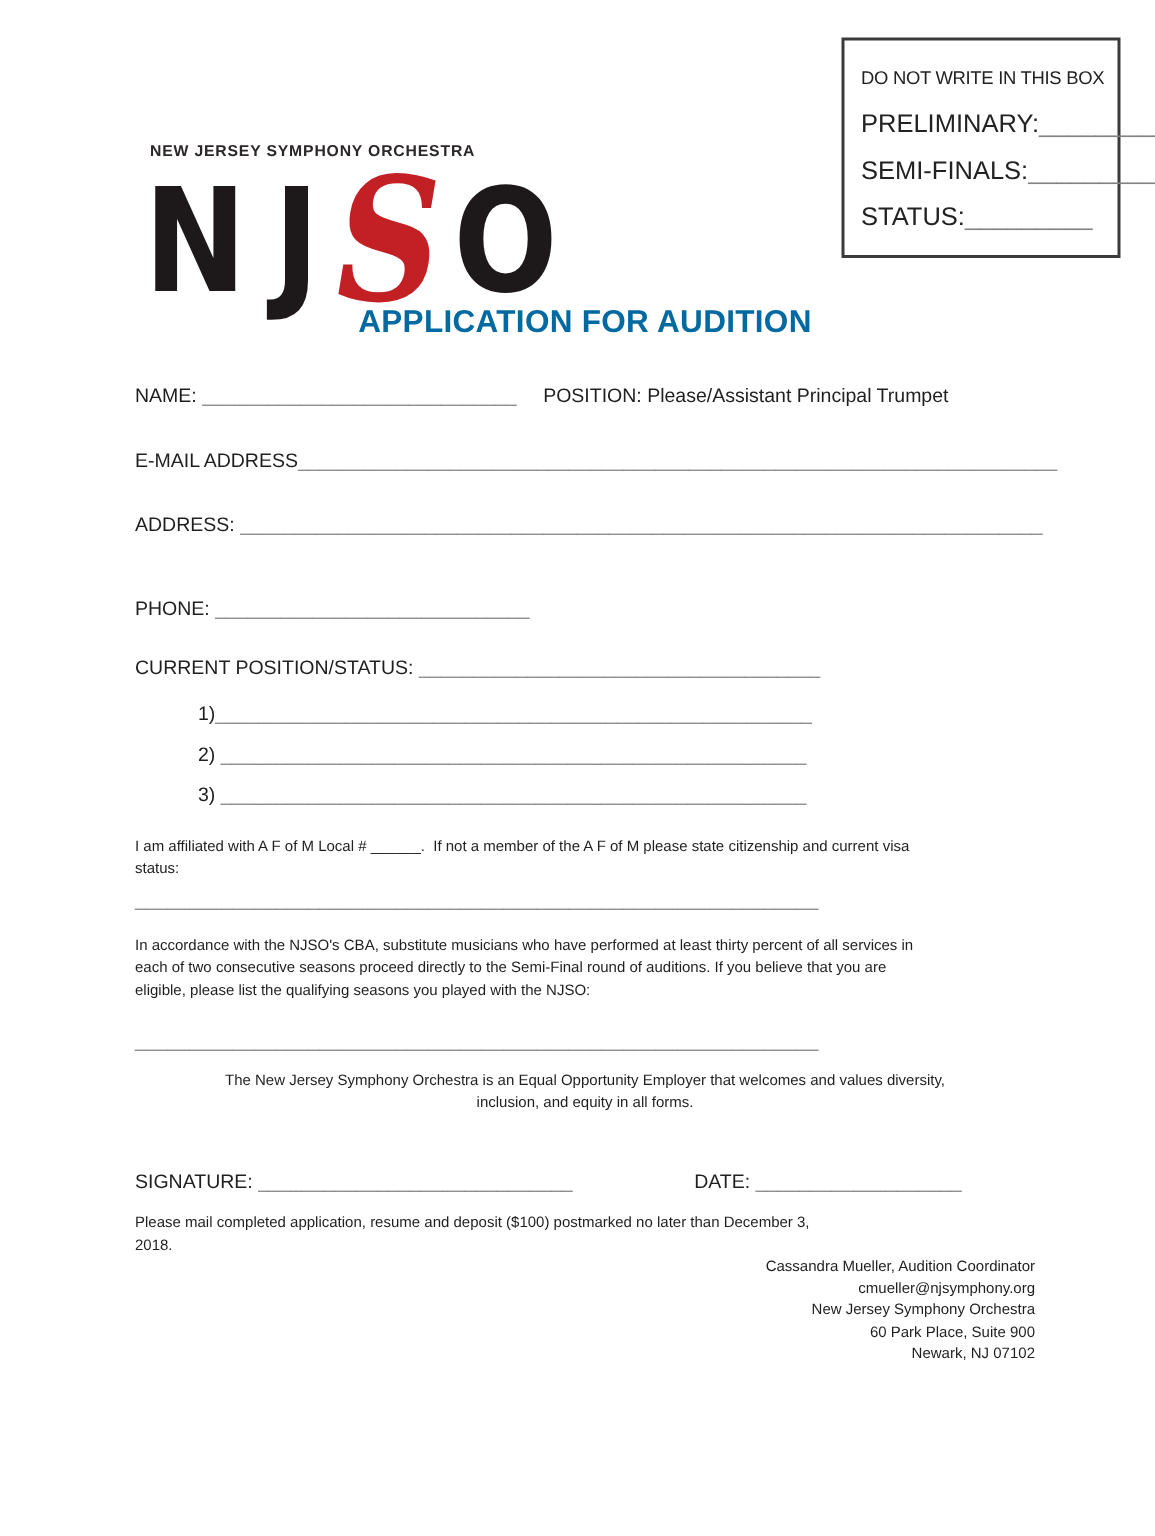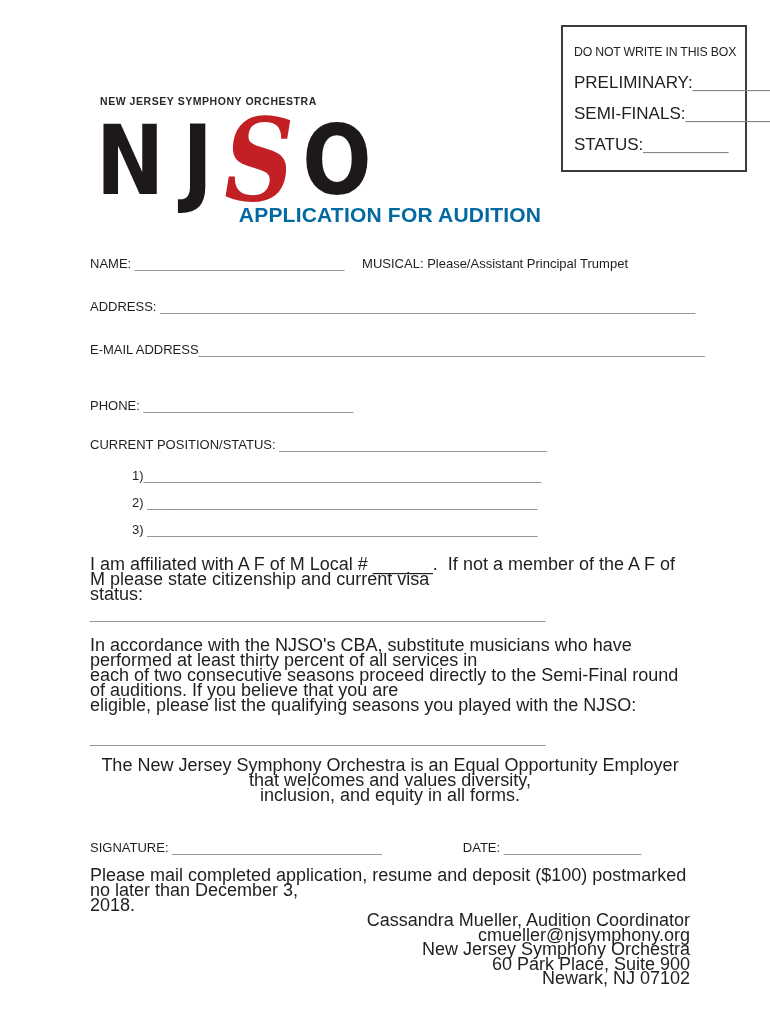--- a/index.html
+++ b/index.html
@@ -46,21 +46,21 @@
   .row-name     { margin-top:29px; }
   .pos-group    { margin-left:14px; }
   .row-address  { margin-top:27px; }
   .row-email    { margin-top:27px; }
   .row-phone    { margin-top:40px; }
   .row-current  { margin-top:23px; }
   .row-refs-label { margin-top:21px; }
   .ref-row      { margin-left:42px; }
   .ref-row-1    { margin-top:15px; }
   .ref-row-2, .ref-row-3 { margin-top:11px; }
-  .para { font-size:18px; line-height:15px; white-space:pre-wrap; margin:0; }
+  .para { font-size:10px; line-height:15px; white-space:pre-wrap; margin:0; }
   .affiliation  { margin-top:19px; }
   .status-line  { margin-top:5px; line-height:16px; }
   .cba          { margin-top:15px; }
   .answer-line  { margin-top:18px; line-height:16px; }
   .eoe          { margin-top:11px; text-align:center; }
   .sig-row      { margin-top:37px; display:flex; font-size:13px; line-height:16px; white-space:nowrap; }
   .date-group   { margin-left:81px; }
   .mail-note    { margin-top:12px; }
   .contact      { margin-top:0; text-align:right; line-height:14.5px; }
 </style>
@@ -96,32 +96,32 @@
   </div>
 
   <div class="content">
 
     <h1 class="title">APPLICATION FOR AUDITION</h1>
 
     <div class="row row-name">
       <span>NAME:</span>
       <span class="blank">_____________________________</span>
       <span class="pos-group">
-        <span>MUSICAL:</span>
+        <span>POSITION:</span>
         <span>Please/Assistant Principal Trumpet</span>
       </span>
+    </div>
+
+    <div class="row row-email">
+      <span>E-MAIL ADDRESS</span><span class="blank">______________________________________________________________________</span>
     </div>
 
     <div class="row row-address">
       <span>ADDRESS:</span>
       <span class="blank">__________________________________________________________________________</span>
-    </div>
-
-    <div class="row row-email">
-      <span>E-MAIL ADDRESS</span><span class="blank">______________________________________________________________________</span>
     </div>
 
     <div class="row row-phone">
       <span>PHONE:</span>
       <span class="blank">_____________________________</span>
     </div>
 
     <div class="row row-current">
       <span>CURRENT POSITION/STATUS:</span>
       <span class="blank">_____________________________________</span>

